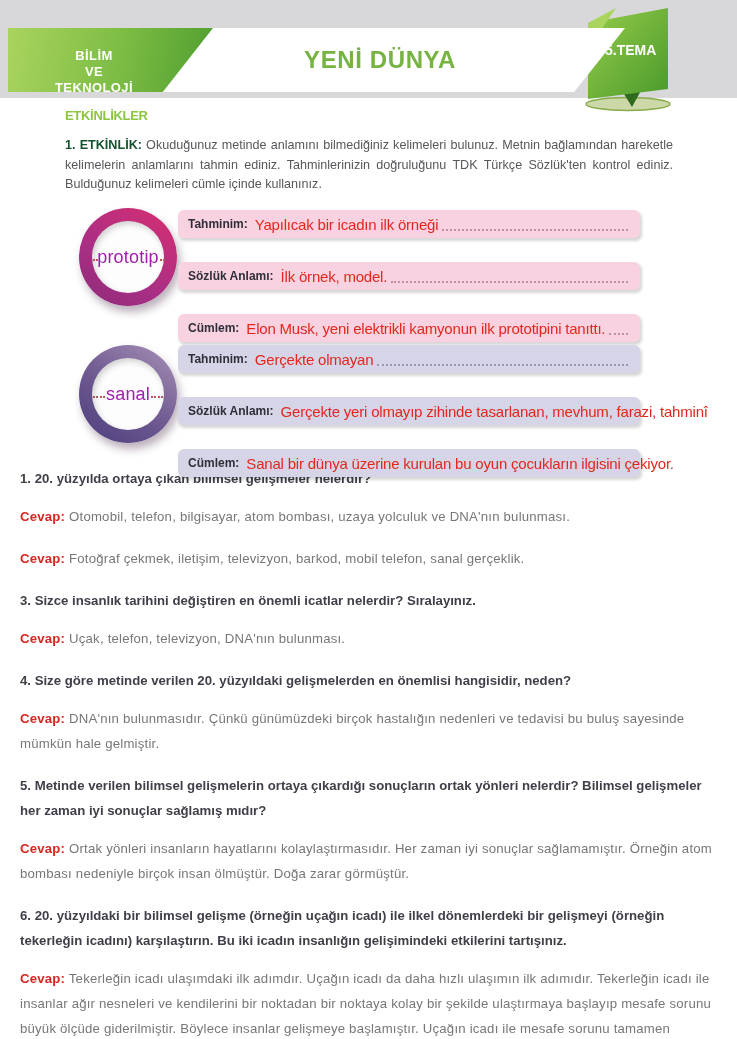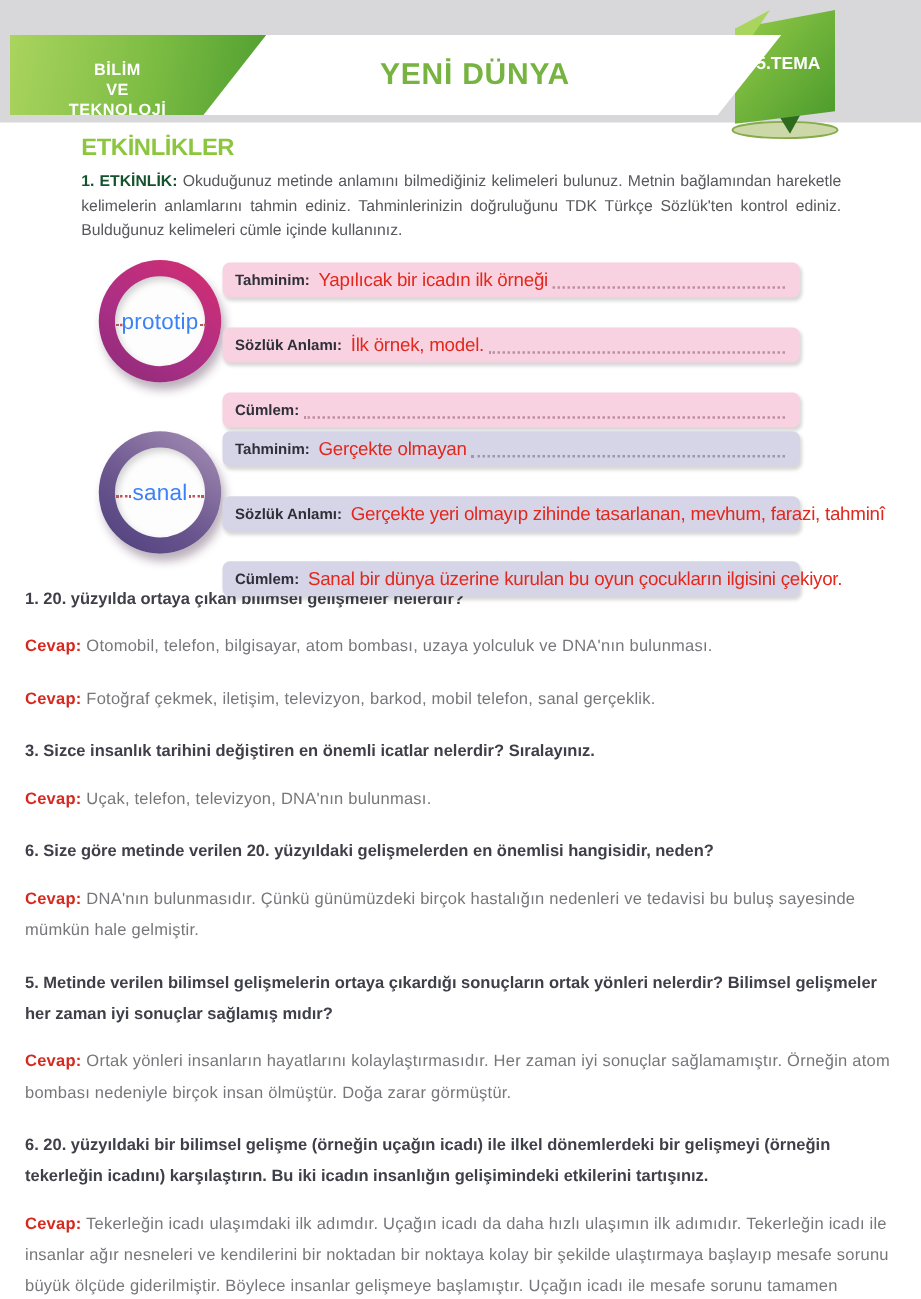--- a/index.html
+++ b/index.html
@@ -16,33 +16,33 @@
                background:linear-gradient(100deg,#aad45e 0%, #7cbc43 55%, #4f9e30 100%);
                clip-path:polygon(0 0, 100% 0, 75.5% 100%, 0 100%); }
   .hdr-green .unit { width:172px; padding-top:20px; text-align:center; color:#ffffff;
                font-weight:bold; font-size:13px; line-height:16px; letter-spacing:.4px; }
   .hdr-title { position:absolute; left:235px; top:46px; width:290px; z-index:5; text-align:center;
                color:#76b340; font-weight:bold; font-size:24px; letter-spacing:.6px; }
   .ribbon-label { fill:#ffffff; font-family:"Liberation Sans",sans-serif; font-weight:bold; font-size:14px; }
 
   
   .section-heading { position:absolute; left:65px; top:108px; color:#8cc63e; font-weight:bold;
-               font-size:19px; letter-spacing:-0.3px; z-index:5; }
+               font-size:13px; letter-spacing:-0.3px; z-index:5; }
   .activity-par { position:absolute; left:65px; top:136px; width:608px; text-align:justify;
                color:#57575c; font-size:12.6px; line-height:19.5px; z-index:5; }
   .activity-par b { color:#14532d; }
 
   
   .circle { position:absolute; width:98px; height:98px; border-radius:50%; z-index:6;
             box-shadow:3px 6px 8px rgba(60,30,60,.35); }
   .circle.c1 { left:79px; top:208px; background:linear-gradient(215deg,#d32e72 5%, #a92f85 60%, #8c2a77 100%); }
   .circle.c2 { left:79px; top:345px; background:linear-gradient(215deg,#a28cb3 5%, #6d5890 55%, #4c3e7c 100%); }
   .circle-inner { position:absolute; inset:13px; border-radius:50%; background:#fdfdfd;
             box-shadow:inset 2px 3px 6px rgba(0,0,0,.18); display:flex; align-items:center; justify-content:center; }
-  .word { color:#3b82f6; font-size:18px; letter-spacing:.2px; }
+  .word { color:#a21caf; font-size:18px; letter-spacing:.2px; }
   .dots { width:12px; border-bottom:2px dotted #b9575e; margin:6px 1px 0 1px; }
 
   .rows { position:absolute; left:178px; width:462px; z-index:6; }
   .rows.r1 { top:210px; }
   .rows.r2 { top:345px; }
   .field-row { height:28px; border-radius:6px; display:flex; align-items:center;
             padding:0 10px 0 10px; margin-bottom:24px; box-shadow:1.5px 2.5px 3px rgba(0,0,0,.16); }
   .field-row.pink { background:#f8d2e0; }
   .field-row.lav  { background:#d6d5e7; }
   .row-label { font-weight:bold; color:#2f2f3a; font-size:12px; white-space:nowrap; }
@@ -108,20 +108,21 @@
       <span class="row-answer">Yapılıcak bir icadın ilk örneği</span>
       <span class="leader"></span>
     </div>
     <div class="field-row pink">
       <span class="row-label">Sözlük Anlamı:</span>
       <span class="row-answer">İlk örnek, model.</span>
       <span class="leader"></span>
     </div>
     <div class="field-row pink">
       <span class="row-label">Cümlem:</span>
+      <span class="row-answer">Elon Musk, yeni elektrikli kamyonun ilk prototipini tanıttı.</span>
       <span class="leader"></span>
     </div>
   </div>
 
   <div class="circle c2">
     <div class="circle-inner">
       <span class="dots"></span>
       <span class="word">sanal</span>
       <span class="dots"></span>
     </div>
@@ -150,21 +151,21 @@
       <p class="a"><span class="cevap">Cevap:</span> <span>Otomobil, telefon, bilgisayar, atom bombası, uzaya yolculuk ve DNA'nın bulunması.</span></p>
     </div>
     <div class="qa">
       <p class="a"><span class="cevap">Cevap:</span> <span>Fotoğraf çekmek, iletişim, televizyon, barkod, mobil telefon, sanal gerçeklik.</span></p>
     </div>
     <div class="qa">
       <p class="q">3. Sizce insanlık tarihini değiştiren en önemli icatlar nelerdir? Sıralayınız.</p>
       <p class="a"><span class="cevap">Cevap:</span> <span>Uçak, telefon, televizyon, DNA'nın bulunması.</span></p>
     </div>
     <div class="qa">
-      <p class="q">6. Size göre metinde verilen 20. yüzyıldaki gelişmelerden en önemlisi hangisidir, neden?</p>
+      <p class="q">4. Size göre metinde verilen 20. yüzyıldaki gelişmelerden en önemlisi hangisidir, neden?</p>
       <p class="a"><span class="cevap">Cevap:</span> <span>DNA'nın bulunmasıdır. Çünkü günümüzdeki birçok hastalığın nedenleri ve tedavisi bu buluş sayesinde mümkün hale gelmiştir.</span></p>
     </div>
     <div class="qa">
       <p class="q">5. Metinde verilen bilimsel gelişmelerin ortaya çıkardığı sonuçların ortak yönleri nelerdir? Bilimsel gelişmeler her zaman iyi sonuçlar sağlamış mıdır?</p>
       <p class="a"><span class="cevap">Cevap:</span> <span>Ortak yönleri insanların hayatlarını kolaylaştırmasıdır. Her zaman iyi sonuçlar sağlamamıştır. Örneğin atom bombası nedeniyle birçok insan ölmüştür. Doğa zarar görmüştür.</span></p>
     </div>
     <div class="qa">
       <p class="q">6. 20. yüzyıldaki bir bilimsel gelişme (örneğin uçağın icadı) ile ilkel dönemlerdeki bir gelişmeyi (örneğin tekerleğin icadını) karşılaştırın. Bu iki icadın insanlığın gelişimindeki etkilerini tartışınız.</p>
       <p class="a"><span class="cevap">Cevap:</span> <span>Tekerleğin icadı ulaşımdaki ilk adımdır. Uçağın icadı da daha hızlı ulaşımın ilk adımıdır. Tekerleğin icadı ile insanlar ağır nesneleri ve kendilerini bir noktadan bir noktaya kolay bir şekilde ulaştırmaya başlayıp mesafe sorunu büyük ölçüde giderilmiştir. Böylece insanlar gelişmeye başlamıştır. Uçağın icadı ile mesafe sorunu tamamen ortadan kalkmıştır.</span></p>
     </div>

